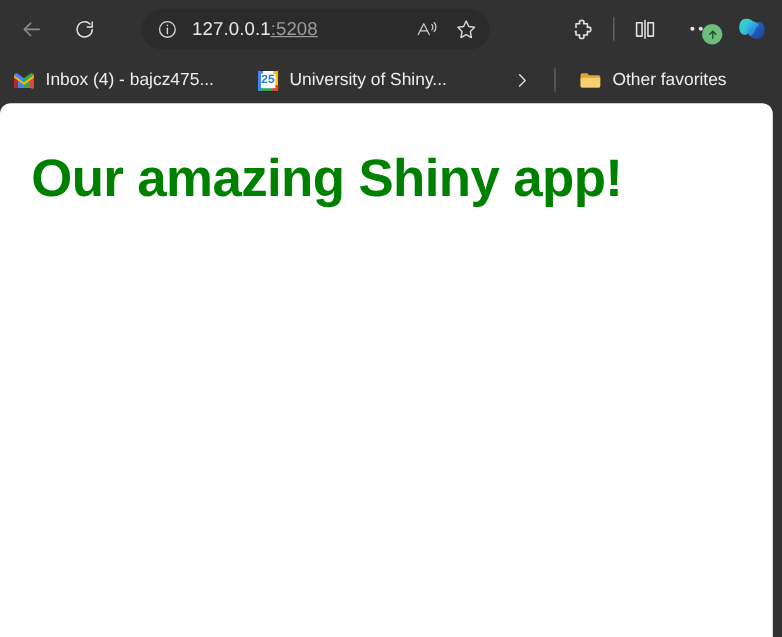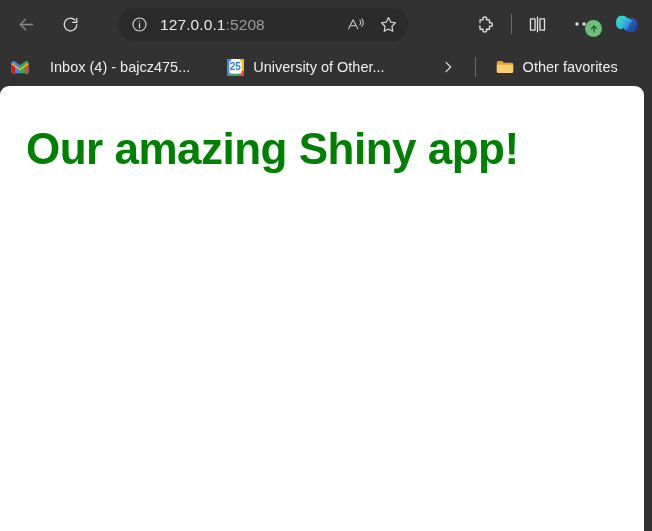--- a/index.html
+++ b/index.html
@@ -65,21 +65,21 @@
   }
   #url-text {
     margin-left: 8px;
     font-size: 15.5px;
     letter-spacing: 0.1px;
     color: #e9e9e9;
     white-space: nowrap;
     flex: 1 1 auto;
     overflow: hidden;
   }
-  #url-text .url-port { color: #9a9a9a; }
+  #url-text .url-port { color: #9a9a9a; text-decoration: underline; }
   .pill-icon {
     width: 28px; height: 28px;
     display: flex; align-items: center; justify-content: center;
     flex: 0 0 auto;
   }
   #read-aloud-button { margin-right: 4px; }
   #favorite-button { margin-right: 6px; }
 
   
   #toolbar-right {
@@ -292,21 +292,21 @@
           <path d="M9.5 6.5c4.5 0 7 1.5 9 5.5-2.4 1-4 2.6-5 5.2-1.1 3-2.2 4.6-4.6 4.6-3.2 0-5.4-2.6-5.4-7.2 0-4.6 2.4-8.1 6-8.1z" fill="url(#cpA)"></path>
           <path d="M22 9.5c3.5 0 5.8 3.2 5.8 7.6 0 4.8-2.8 8.4-7.4 8.4-4 0-6.2-1.9-8-5.6 2.6-.8 4.2-2.5 5.2-5.3 1-2.9 2.1-5.1 4.4-5.1z" fill="url(#cpB)"></path>
           <path d="M16.5 9c2.6 0 4.4 1.3 5.8 3.9-1.9.8-3.1 2.3-4 4.8-1 2.8-2.2 4.6-4.3 5.4-1.8-1.2-2.9-3.4-2.9-6.4 0-4.4 2.2-7.7 5.4-7.7z" fill="url(#cpC)" opacity="0.95"></path>
         </svg>
       </div>
     </div>
   </div>
 
   <div id="bookmarks-bar">
 
-    <div class="bookmark" style="margin-left:4px;gap:12px;">
+    <div class="bookmark" style="margin-left:4px;">
       <span class="bookmark-icon">
         <svg width="18" height="14" viewBox="0 0 24 18">
           <path d="M1 3.2 12 11 23 3.2V16a1.4 1.4 0 0 1-1.4 1.4h-2.9V7.4L12 12.3 5.3 7.4v10H2.4A1.4 1.4 0 0 1 1 16z" fill="#ffffff"></path>
           <path d="M1 3.2A2.2 2.2 0 0 1 3.2 1h1.1l7.7 5.6V17.4H2.4A1.4 1.4 0 0 1 1 16z" fill="#4285f4"></path>
           <path d="M23 3.2A2.2 2.2 0 0 0 20.8 1h-1.1L12 6.6V17.4h7.7A1.4 1.4 0 0 0 23 16z" fill="#34a853"></path>
           <path d="M1 3.2 5.3 6.4V17.4H2.4A1.4 1.4 0 0 1 1 16z" fill="#c5221f"></path>
           <path d="M23 3.2 18.7 6.4V17.4h2.9A1.4 1.4 0 0 0 23 16z" fill="#ea4335"></path>
           <path d="M1 3.2 12 11.2 23 3.2v2.6L12 13.8 1 5.8z" fill="#fbbc04"></path>
         </svg>
       </span>
@@ -325,21 +325,21 @@
             <path d="M15 15h5v5h-5z" fill="#ea4335"></path>
             <rect x="0" y="17" width="20" height="3" fill="#34a853"></rect>
             <rect x="0" y="0" width="3" height="20" fill="#4285f4"></rect>
             <rect x="17" y="0" width="3" height="20" fill="#fbbc04"></rect>
             <rect x="14" y="14" width="6" height="6" fill="#ea4335"></rect>
             <rect x="3" y="3" width="14" height="14" fill="#ffffff"></rect>
           </svg>
           <span class="cal-num">25</span>
         </span>
       </span>
-      <span class="bookmark-label">University of Other...</span>
+      <span class="bookmark-label">University of Shiny...</span>
     </div>
 
     <div id="bookmark-overflow-button">
       <svg width="16" height="16" viewBox="0 0 24 24" fill="none" stroke="#e4e4e4" stroke-width="1.7" stroke-linecap="round" stroke-linejoin="round">
         <path d="M9 5l7 7-7 7"></path>
       </svg>
     </div>
 
     <div id="bookmarks-divider"></div>
 

